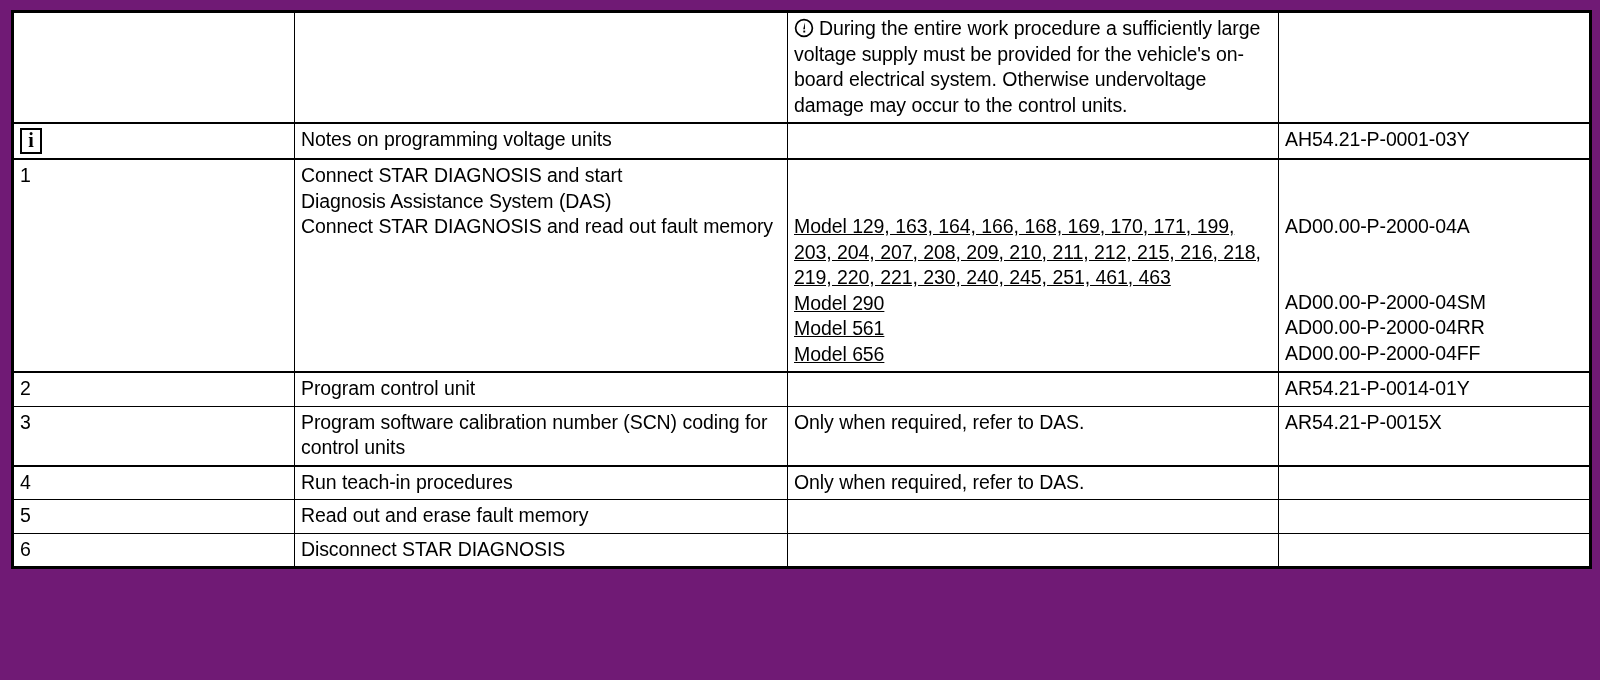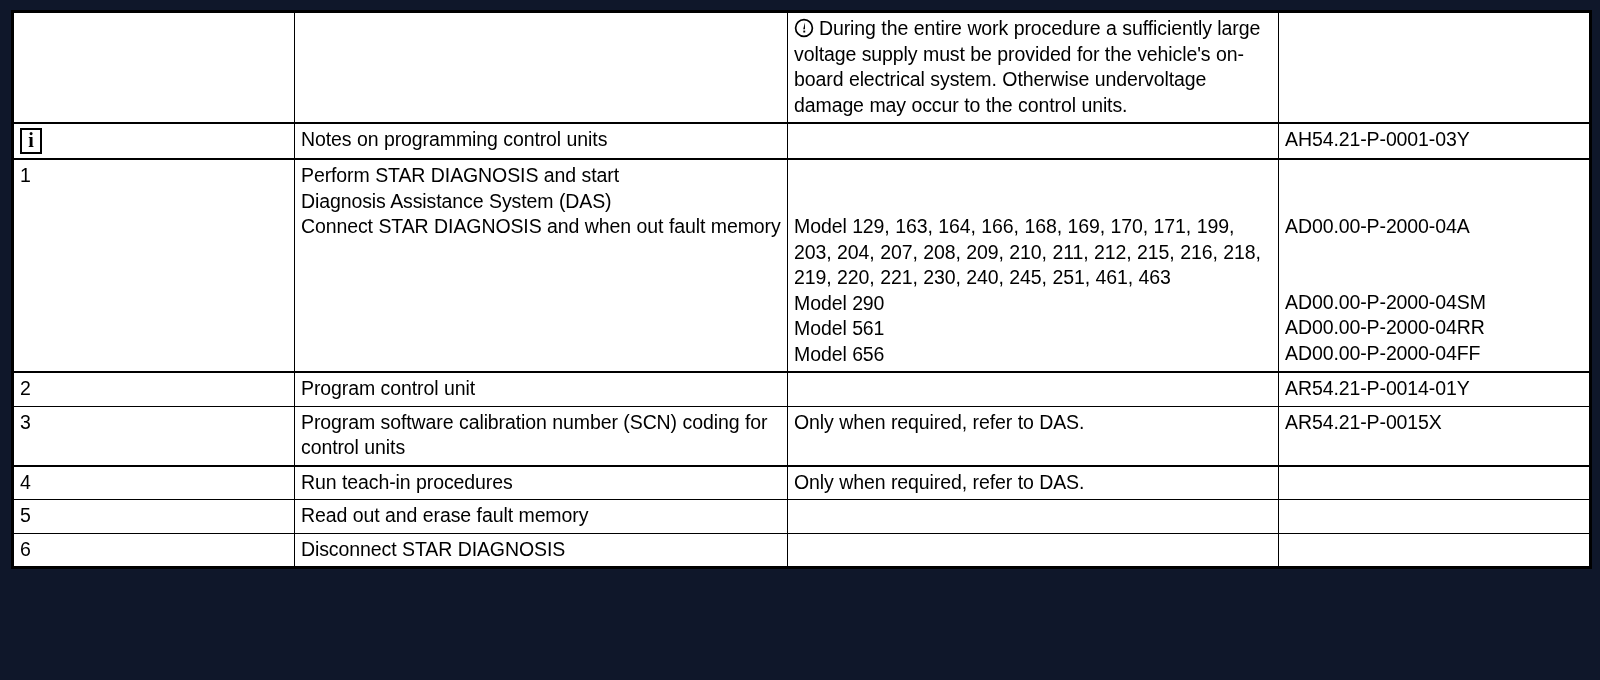--- a/index.html
+++ b/index.html
@@ -12,21 +12,21 @@
     height: 680px;
     font-family: "Liberation Sans", sans-serif;
     color: #000000;
     overflow: hidden;
   }
 
   #page {
     position: relative;
     width: 1600px;
     height: 680px;
-    background: #0f172a;
+    background: #701a75;
   }
 
   table.proc {
     position: absolute;
     left: 11px;
     top: 10px;
     width: 1578px;
     border-collapse: collapse;
     table-layout: fixed;
     background: #ffffff;
@@ -86,21 +86,21 @@
     line-height: 21px;
     color: #000000;
     margin-top: 1px;
   }
 
   .step-num {
     font-size: 19.5px;
     line-height: 25.5px;
   }
 
-  .model-list { display: block; }
+  .model-list { display: block; text-decoration: underline; }
   .spacer-lg { display: block; height: 50px; }
 </style>
 </head>
 <body>
 
 <div id="page">
 
   <table class="proc">
     <colgroup>
       <col class="c-step">
@@ -122,33 +122,33 @@
             </svg>
           </span><span class="cell-text" style="display:inline">During the entire work procedure a sufficiently large voltage supply must be provided for the vehicle's on-board electrical system. Otherwise undervoltage damage may occur to the control units.</span>
         </td>
         <td></td>
       </tr>
 
       <tr class="notes-row">
         <td>
           <span class="info-icon">i</span>
         </td>
-        <td>Notes on programming control units</td>
+        <td>Notes on programming voltage units</td>
         <td></td>
         <td>AH54.21-P-0001-03Y</td>
       </tr>
 
       <tr class="step1-row">
         <td>
           <span class="step-num">1</span>
         </td>
         <td>
-          <span class="cell-text">Perform STAR DIAGNOSIS and start</span>
+          <span class="cell-text">Connect STAR DIAGNOSIS and start</span>
           <span class="cell-text">Diagnosis Assistance System (DAS)</span>
-          <span class="cell-text">Connect STAR DIAGNOSIS and when out fault memory</span>
+          <span class="cell-text">Connect STAR DIAGNOSIS and read out fault memory</span>
         </td>
         <td>
           <span class="blank-line"></span>
           <span class="blank-line"></span>
           <span class="model-list">Model 129, 163, 164, 166, 168, 169, 170, 171, 199, 203, 204, 207, 208, 209, 210, 211, 212, 215, 216, 218, 219, 220, 221, 230, 240, 245, 251, 461, 463</span>
           <span class="model-list">Model 290</span>
           <span class="model-list">Model 561</span>
           <span class="model-list">Model 656</span>
         </td>
         <td>

